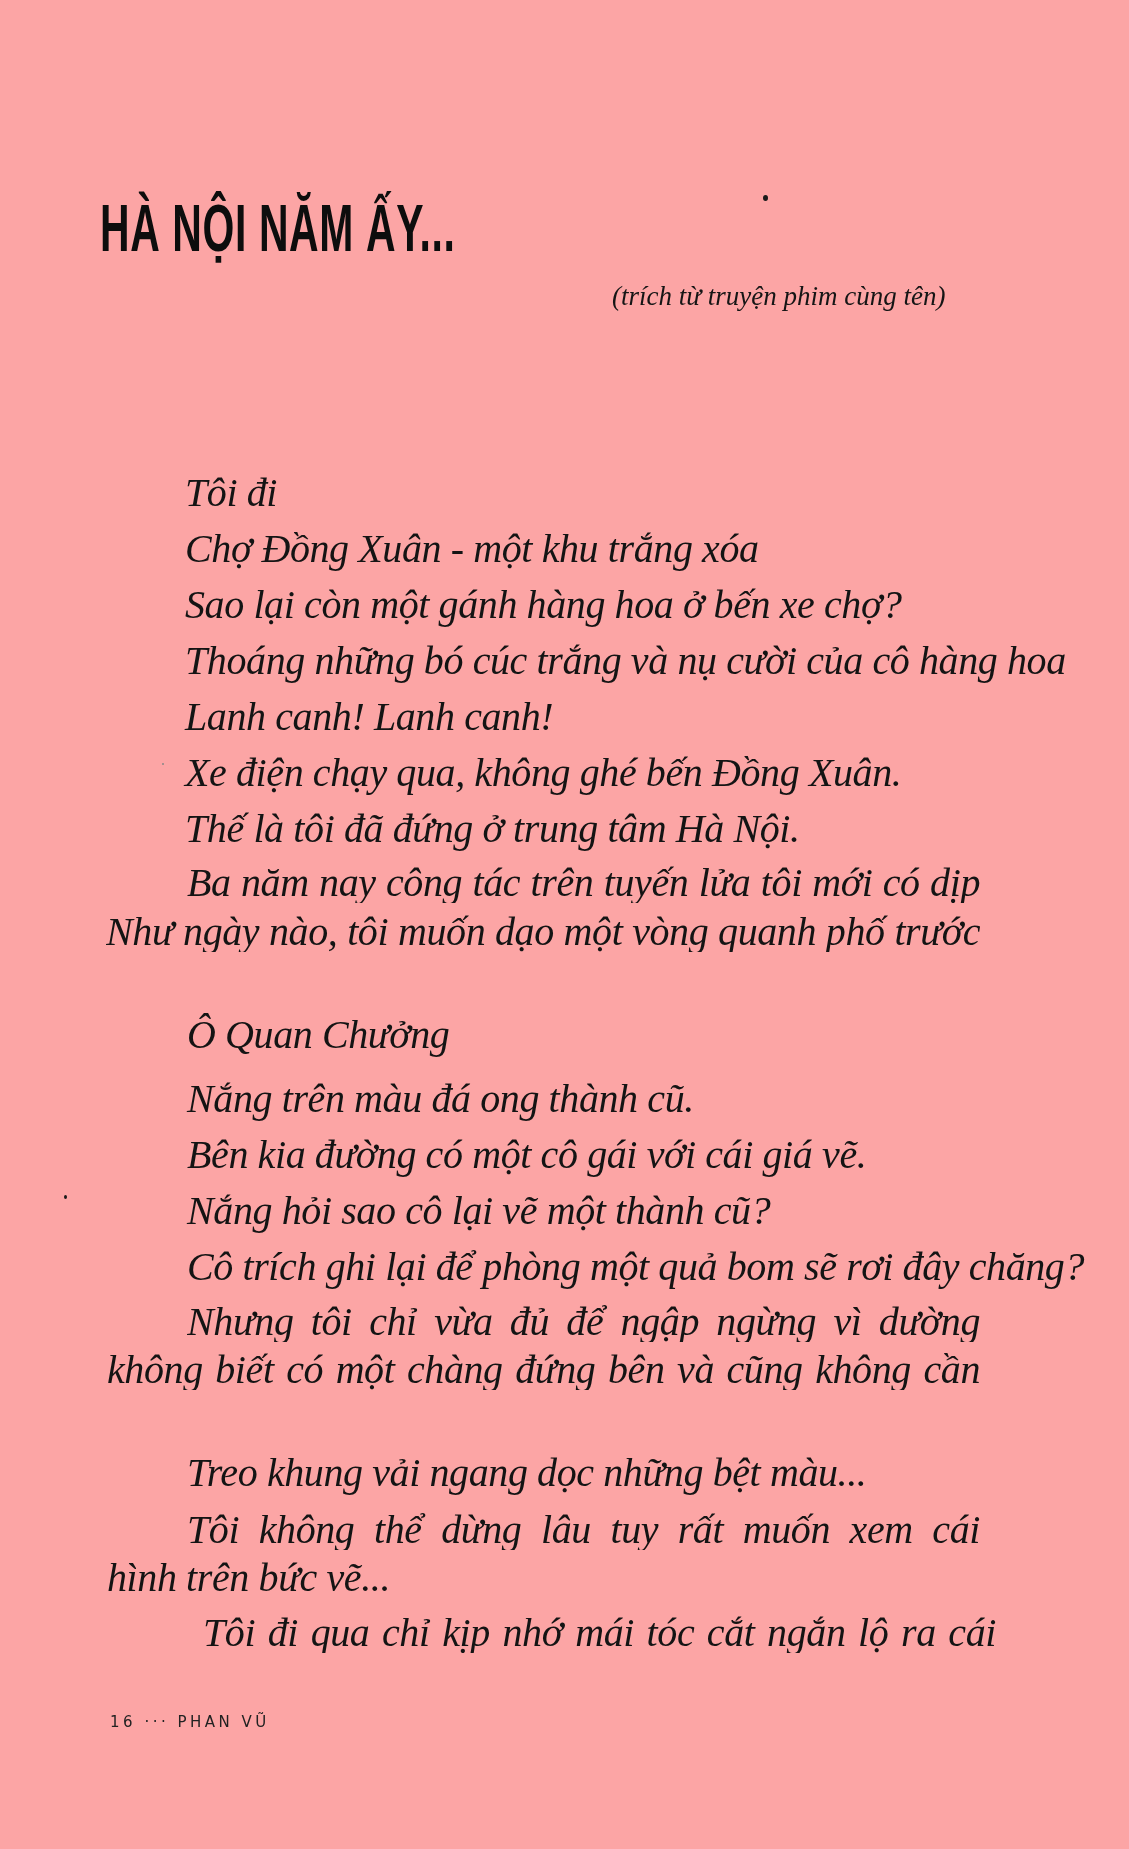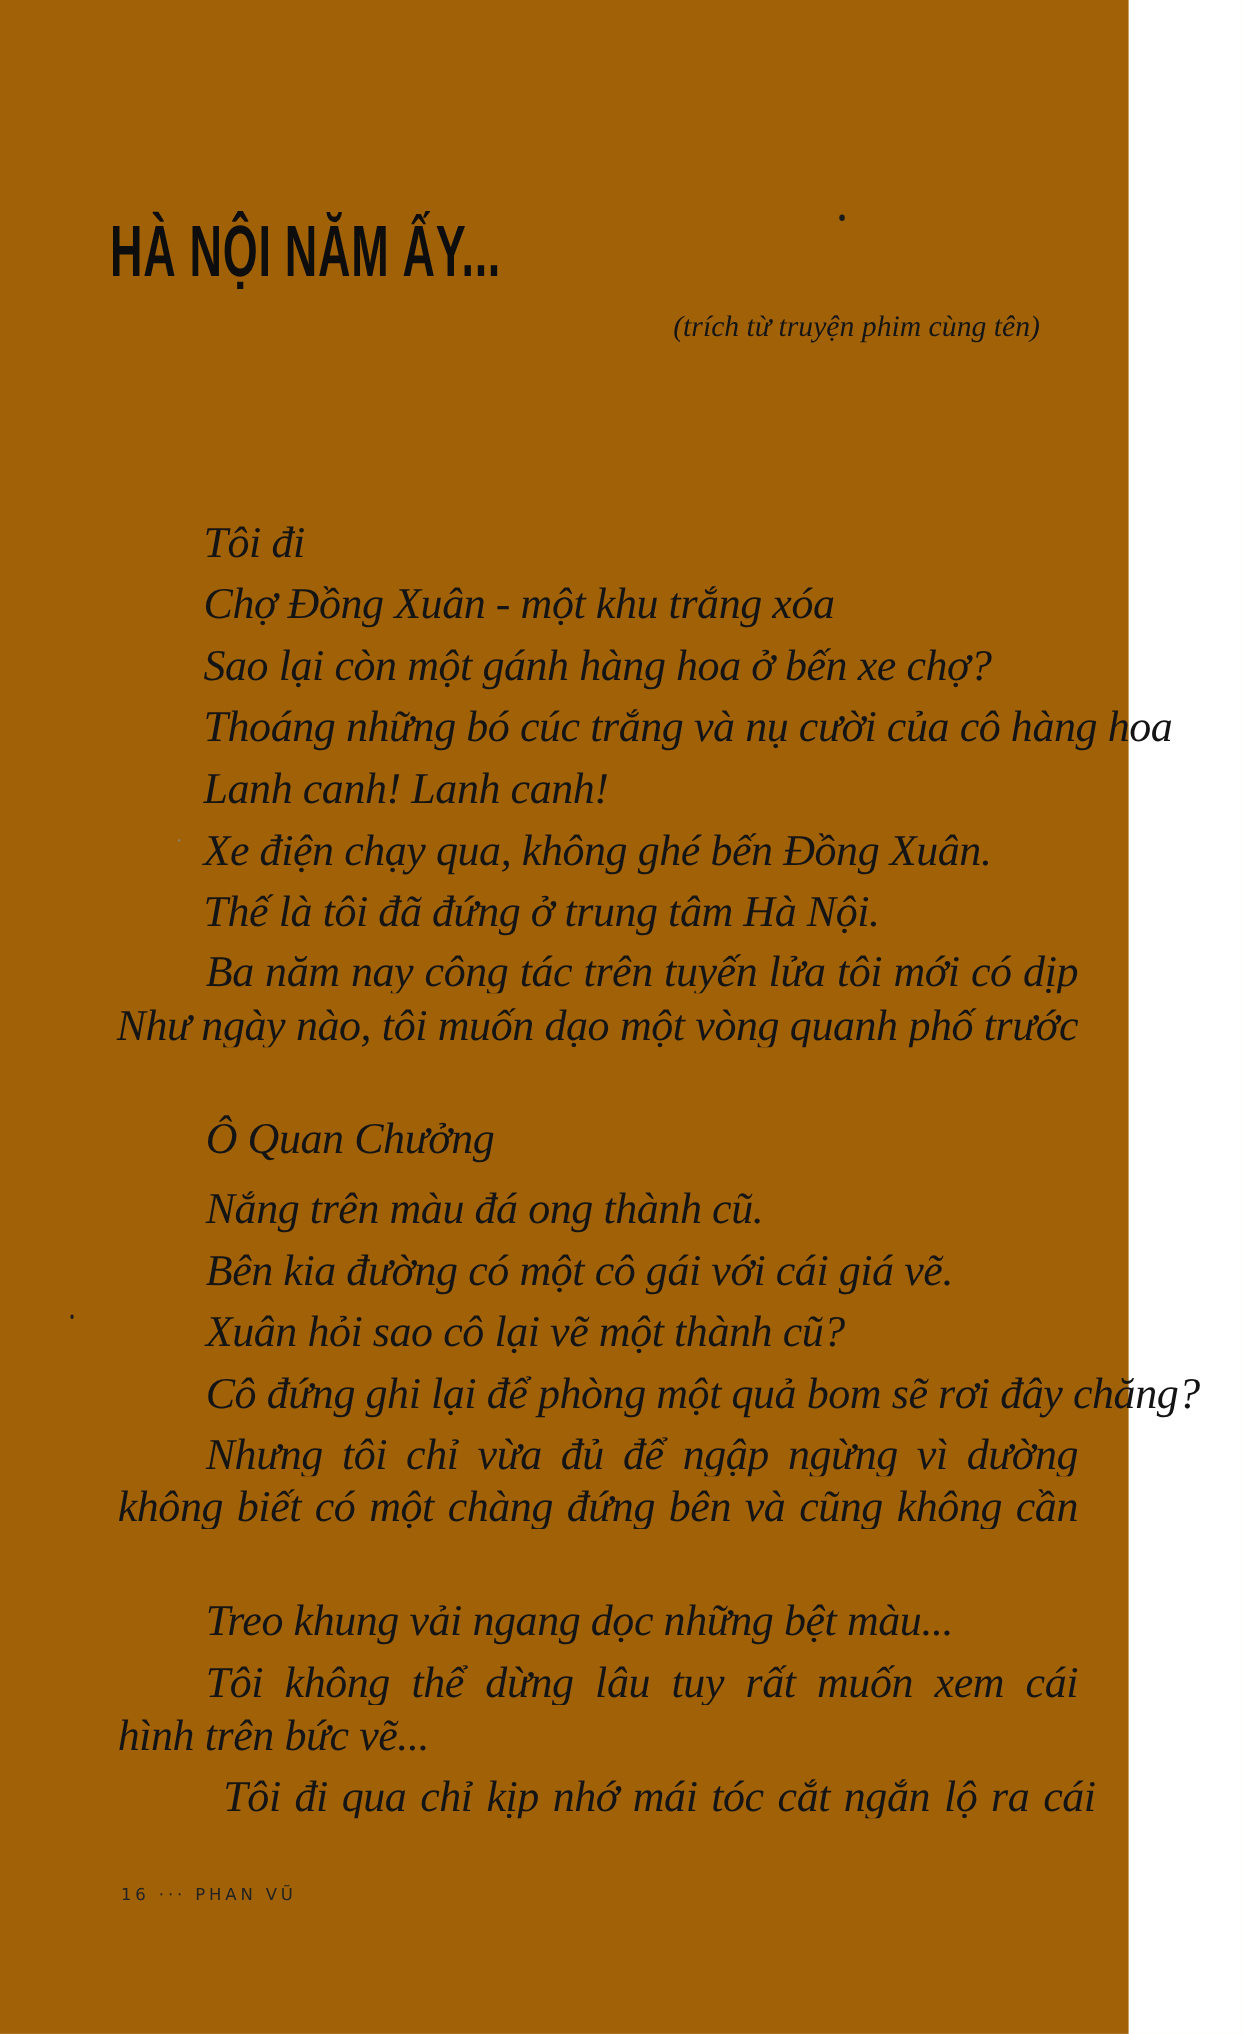--- a/index.html
+++ b/index.html
@@ -1,17 +1,17 @@
 <!DOCTYPE html>
 <html><head>
 <meta charset="utf-8">
 <style>
   html, body { margin: 0; padding: 0; background: #ffffff; }
   body { width: 1129px; height: 1849px; position: relative; overflow: hidden; }
-  .page { position: absolute; left: 0; top: 0; width: 1026px; height: 1849px; background: #a16207; color: #111111; }
+  .page { position: absolute; left: 0; top: 0; width: 1129px; height: 1849px; background: #fca5a5; color: #111111; }
   .title {
     position: absolute; left: 100px; top: 188px;
     font-family: "Liberation Sans", sans-serif; font-weight: 700;
     font-size: 66px; line-height: 80px; letter-spacing: 1px;
     transform: scaleX(0.62); transform-origin: left top; white-space: nowrap; color: #0d0d0d;
   }
   .subtitle {
     position: absolute; left: 612px; top: 278px; width: 370px;
     font-family: "Liberation Serif", serif; font-style: italic;
     font-size: 27px; line-height: 36px; white-space: nowrap; color: #151515;
@@ -50,22 +50,22 @@
   <div class="line" style="left:185px;top:697px;">Lanh canh! Lanh canh!</div>
   <div class="line" style="left:185px;top:641px;">Thoáng những bó cúc trắng và nụ cười của cô hàng hoa</div>
   <div class="line" style="left:185px;top:753px;">Xe điện chạy qua, không ghé bến Đồng Xuân.</div>
   <div class="line" style="left:185px;top:809px;">Thế là tôi đã đứng ở trung tâm Hà Nội.</div>
   <div class="line just" style="left:187px;top:863px;width:793px;">Ba năm nay công tác trên tuyến lửa tôi mới có dịp trở về...</div>
   <div class="line just" style="left:106px;top:912px;width:874px;">Như ngày nào, tôi muốn dạo một vòng quanh phố trước khi về nhà.</div>
 
   <div class="line" style="left:187px;top:1015px;">Ô Quan Chưởng</div>
   <div class="line" style="left:187px;top:1135px;">Bên kia đường có một cô gái với cái giá vẽ.</div>
   <div class="line" style="left:187px;top:1079px;">Nắng trên màu đá ong thành cũ.</div>
-  <div class="line" style="left:187px;top:1191px;">Xuân hỏi sao cô lại vẽ một thành cũ?</div>
-  <div class="line" style="left:187px;top:1247px;">Cô đứng ghi lại để phòng một quả bom sẽ rơi đây chăng?</div>
+  <div class="line" style="left:187px;top:1191px;">Nắng hỏi sao cô lại vẽ một thành cũ?</div>
+  <div class="line" style="left:187px;top:1247px;">Cô trích ghi lại để phòng một quả bom sẽ rơi đây chăng?</div>
 
   <div class="line just" style="left:187px;top:1302px;width:793px;">Nhưng tôi chỉ vừa đủ để ngập ngừng vì dường như cô ấy</div>
   <div class="line just" style="left:107px;top:1350px;width:873px;">không biết có một chàng đứng bên và cũng không cần biết có xe</div>
 
   <div class="line" style="left:187px;top:1453px;">Treo khung vải ngang dọc những bệt màu...</div>
 
   <div class="line just" style="left:187px;top:1510px;width:793px;">Tôi không thể dừng lâu tuy rất muốn xem cái thành cổ hiện</div>
   <div class="line" style="left:107px;top:1558px;">hình trên bức vẽ...</div>
 
   <div class="line just" style="left:187px;top:1613px;width:793px;margin-left:16px;">Tôi đi qua chỉ kịp nhớ mái tóc cắt ngắn lộ ra cái gáy rất đẹp.</div>

